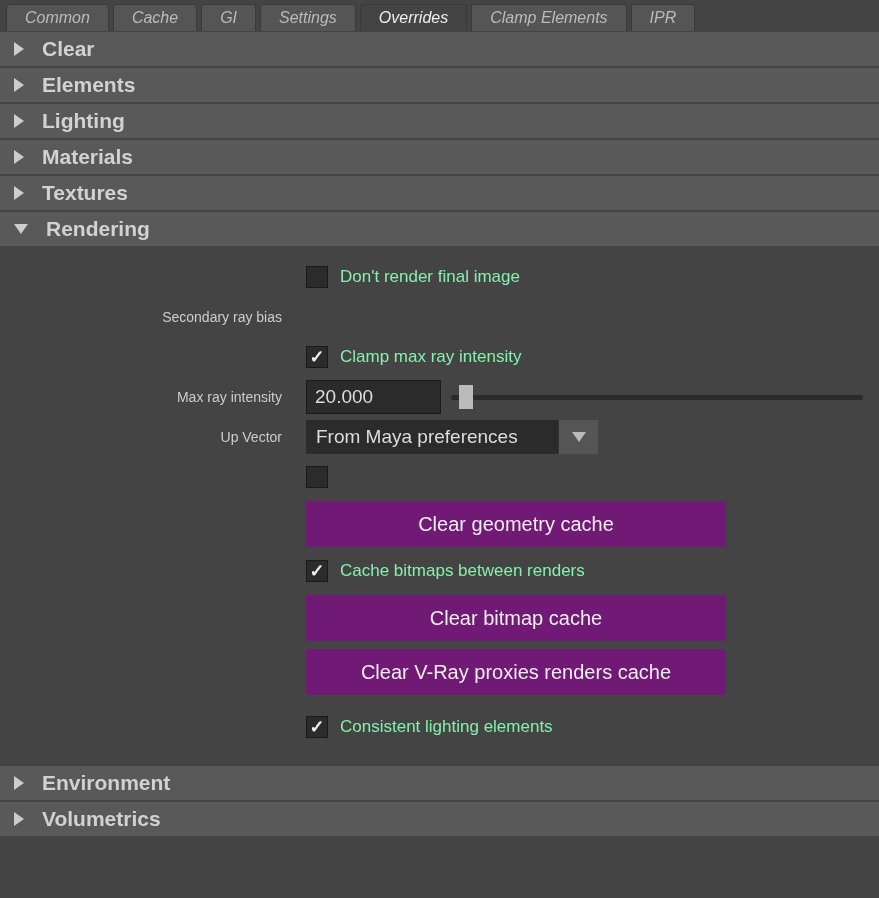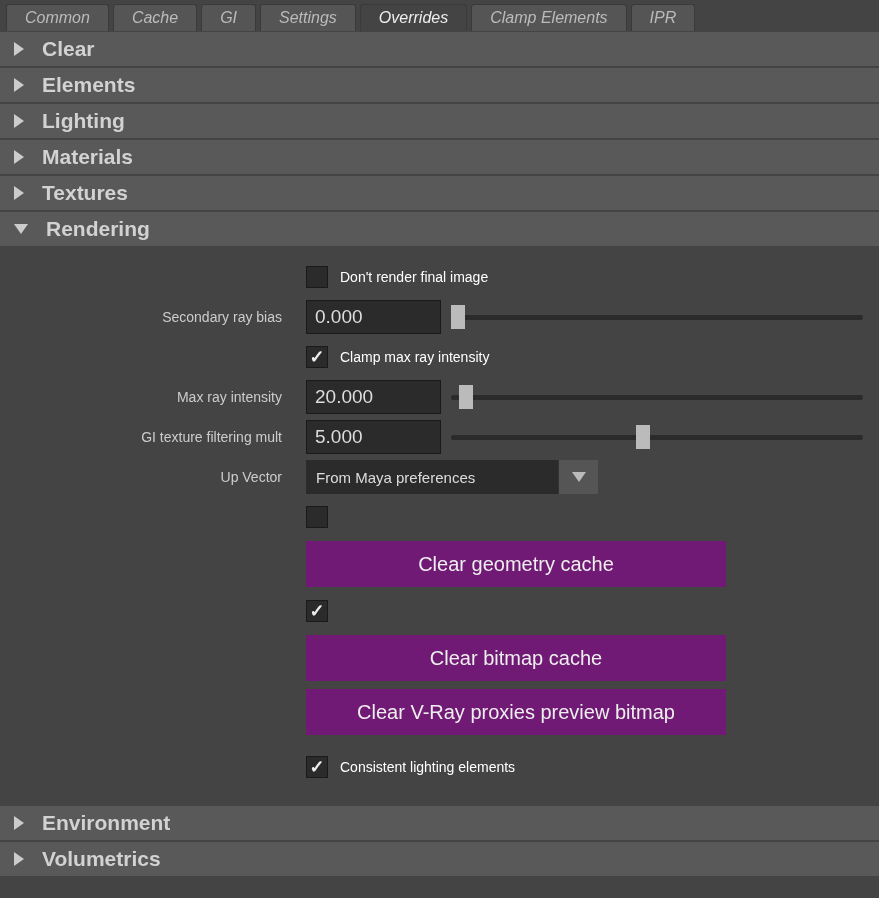--- a/index.html
+++ b/index.html
@@ -58,35 +58,35 @@
 
   .slider-wrap { flex: 1; position: relative; height: 34px; display: flex; align-items: center; }
   .slider-track { height: 5px; width: 100%; background: #2b2b2b; border-radius: 2px; }
   .slider-thumb {
     width: 14px; height: 24px; background: #bbbbbb; position: absolute; top: 5px;
   }
 
   .select-wrap { display: flex; }
   .select-box {
     height: 34px; background: #2b2b2b; color: #dddddd; padding: 0 10px;
-    display: flex; align-items: center; width: 252px; font-size: 15px;
+    display: flex; align-items: center; width: 252px; font-size: 19px;
   }
   .select-btn {
     height: 34px; width: 40px; background: #555555; border-left: 1px solid #333;
     display: flex; align-items: center; justify-content: center; cursor: pointer;
   }
   .select-btn .tri.down { border-top-color: #bbbbbb; }
 
   .widebtn {
     width: 420px; height: 46px; background: #701a75; color: #eeeeee;
     font-size: 20px; border: none; cursor: pointer; margin: 4px 0;
   }
 
   .check-row { display: flex; align-items: center; gap: 12px; height: 40px; padding-left: 0; }
-  .check-row .text { font-size: 14px; color: #ffffff; }
+  .check-row .text { font-size: 17px; color: #86efac; }
 
 </style>
 </head>
 <body>
 
 <div class="tabbar">
   <div class="tab">Common</div>
   <div class="tab">Cache</div>
   <div class="tab">GI</div>
   <div class="tab">Settings</div>
@@ -125,27 +125,20 @@
   <div class="row">
     <div class="lbl"></div>
     <div class="ctrl check-row">
       <span class="cbox"></span>
       <span class="text">Don't render final image</span>
     </div>
   </div>
 
   <div class="row">
     <div class="lbl">Secondary ray bias</div>
-    <div class="ctrl">
-      <input class="numfield" value="0.000" style="">
-      <div class="slider-wrap">
-        <div class="slider-track"></div>
-        <div class="slider-thumb" style="left:0%"></div>
-      </div>
-    </div>
   </div>
 
   <div class="row">
     <div class="lbl"></div>
     <div class="ctrl check-row">
       <span class="cbox checked"></span>
       <span class="text">Clamp max ray intensity</span>
     </div>
   </div>
 
@@ -153,30 +146,20 @@
     <div class="lbl">Max ray intensity</div>
     <div class="ctrl">
       <input class="numfield" value="20.000" style="">
       <div class="slider-wrap">
         <div class="slider-track"></div>
         <div class="slider-thumb" style="left:2%"></div>
       </div>
     </div>
   </div>
 
-  <div class="row">
-    <div class="lbl">GI texture filtering mult</div>
-    <div class="ctrl">
-      <input class="numfield" value="5.000" style="">
-      <div class="slider-wrap">
-        <div class="slider-track"></div>
-        <div class="slider-thumb" style="left:45%"></div>
-      </div>
-    </div>
-  </div>
 
   <div class="row">
     <div class="lbl">Up Vector</div>
     <div class="ctrl">
       <div class="select-wrap">
         <div class="select-box">From Maya preferences</div>
         <div class="select-btn">
           <span class="tri down"></span>
         </div>
       </div>
@@ -194,34 +177,35 @@
     <div class="lbl"></div>
     <div class="ctrl">
       <button class="widebtn">Clear geometry cache</button>
     </div>
   </div>
 
   <div class="row">
     <div class="lbl"></div>
     <div class="ctrl check-row">
       <span class="cbox checked"></span>
+      <span class="text">Cache bitmaps between renders</span>
     </div>
   </div>
 
   <div class="row" style="height:54px">
     <div class="lbl"></div>
     <div class="ctrl">
       <button class="widebtn">Clear bitmap cache</button>
     </div>
   </div>
 
   <div class="row" style="height:54px">
     <div class="lbl"></div>
     <div class="ctrl">
-      <button class="widebtn">Clear V-Ray proxies preview bitmap</button>
+      <button class="widebtn">Clear V-Ray proxies renders cache</button>
     </div>
   </div>
 
   <div class="row" style="margin-top:8px">
     <div class="lbl"></div>
     <div class="ctrl check-row">
       <span class="cbox checked"></span>
       <span class="text">Consistent lighting elements</span>
     </div>
   </div>

